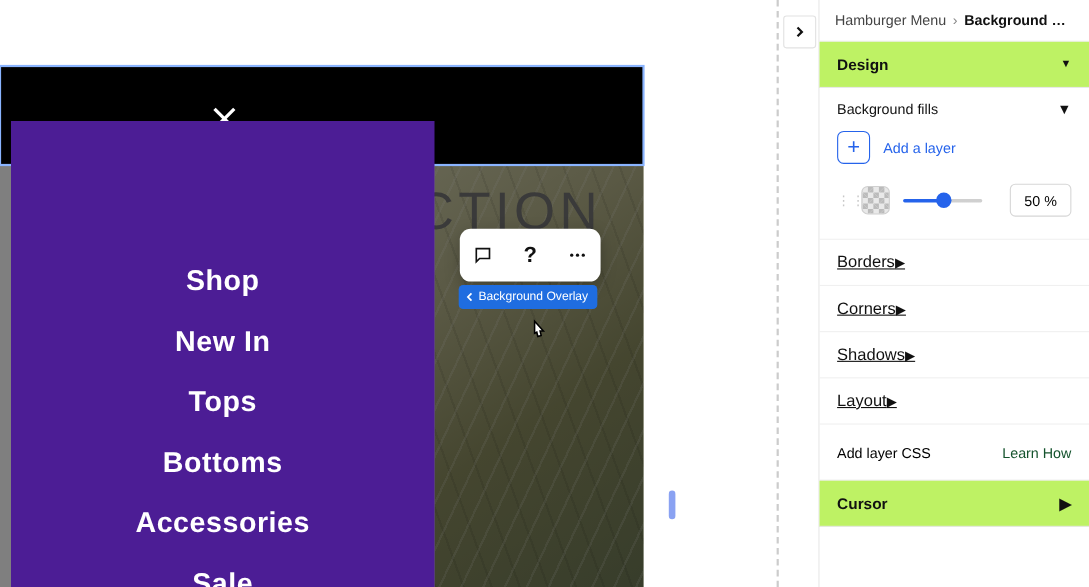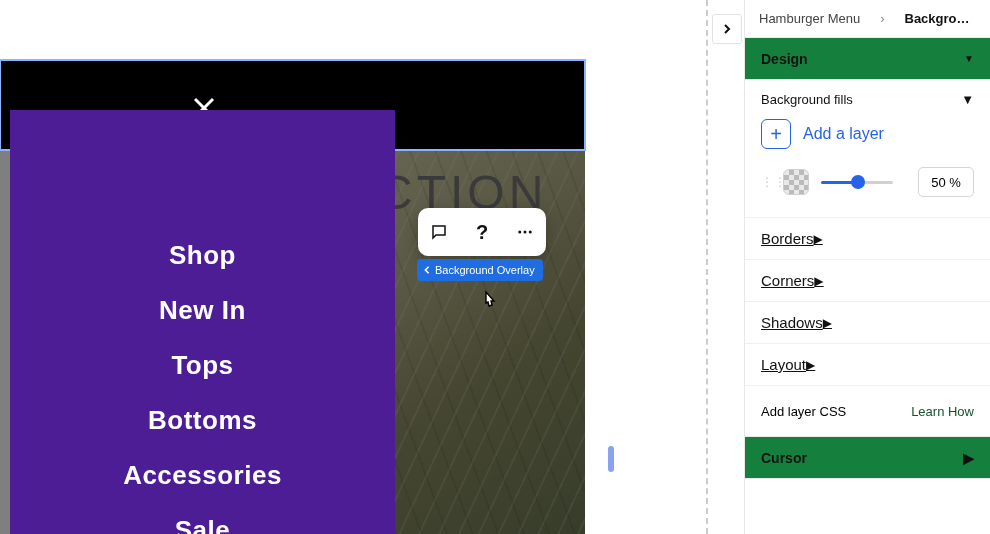--- a/index.html
+++ b/index.html
@@ -50,33 +50,33 @@
   
   .dashed { position:absolute; left:706px; top:0; width:0; height:534px; border-left:2px dashed #ccc; }
 
   
   .collapse-btn { position:absolute; left:712px; top:14px; width:30px; height:30px; background:#fff; border:1px solid #e2e2e2; border-radius:3px; display:flex; align-items:center; justify-content:center; cursor:pointer; }
   .collapse-btn svg { width:12px; height:12px; }
 
   
   .panel { position:absolute; left:744px; top:0; width:246px; height:534px; background:#fff; border-left:1px solid #e8e8e8; }
 
-  .breadcrumb { height:38px; border-bottom:1px solid #ececec; display:flex; align-items:center; padding:0 14px; font-size:13px; gap:20px; }
+  .breadcrumb { height:38px; border-bottom:1px solid #ececec; display:flex; align-items:center; padding:0 14px; font-size:13px; gap:6px; }
   .breadcrumb .parent { color:#444; cursor:pointer; }
   .breadcrumb .sep { color:#888; }
   .breadcrumb .current { font-weight:700; color:#111; white-space:nowrap; overflow:hidden; text-overflow:ellipsis; flex:1; }
 
-  .section-hdr { height:42px; display:flex; align-items:center; justify-content:space-between; padding:0 16px; font-size:14px; font-weight:700; color:#111; background:#15803d; border-bottom:1px solid #e8e8e8; cursor:pointer; }
+  .section-hdr { height:42px; display:flex; align-items:center; justify-content:space-between; padding:0 16px; font-size:14px; font-weight:700; color:#111; background:#bef264; border-bottom:1px solid #e8e8e8; cursor:pointer; }
   .section-hdr .caret { font-size:10px; color:#111; }
 
   .bgfills { padding:12px 16px 6px; }
   .bgfills-title { display:flex; justify-content:space-between; align-items:center; font-size:13px; color:#111; margin-bottom:12px; }
   .add-layer { display:flex; align-items:center; gap:12px; margin-bottom:18px; }
   .plus-btn { width:30px; height:30px; border:1.5px solid #2563eb; border-radius:6px; color:#2563eb; display:flex; align-items:center; justify-content:center; font-size:20px; line-height:1; cursor:pointer; }
-  .add-layer-text { color:#2563eb; font-size:16px; cursor:pointer; }
+  .add-layer-text { color:#2563eb; font-size:13px; cursor:pointer; }
 
   .opacity-row { display:flex; align-items:center; gap:12px; margin:6px 0 14px; }
   .drag-dots { width:10px; color:#c7c7c7; font-size:12px; letter-spacing:1px; cursor:grab; }
   .checker { width:26px; height:26px; border-radius:6px; border:1px solid #cfcfcf;
     background:
       linear-gradient(45deg,#bbb 25%,transparent 25%) 0 0/10px 10px,
       linear-gradient(-45deg,#bbb 25%,transparent 25%) 0 5px/10px 10px,
       linear-gradient(45deg,transparent 75%,#bbb 75%) 5px -5px/10px 10px,
       linear-gradient(-45deg,transparent 75%,#bbb 75%) -5px 0/10px 10px,
       #e9e9e9;

